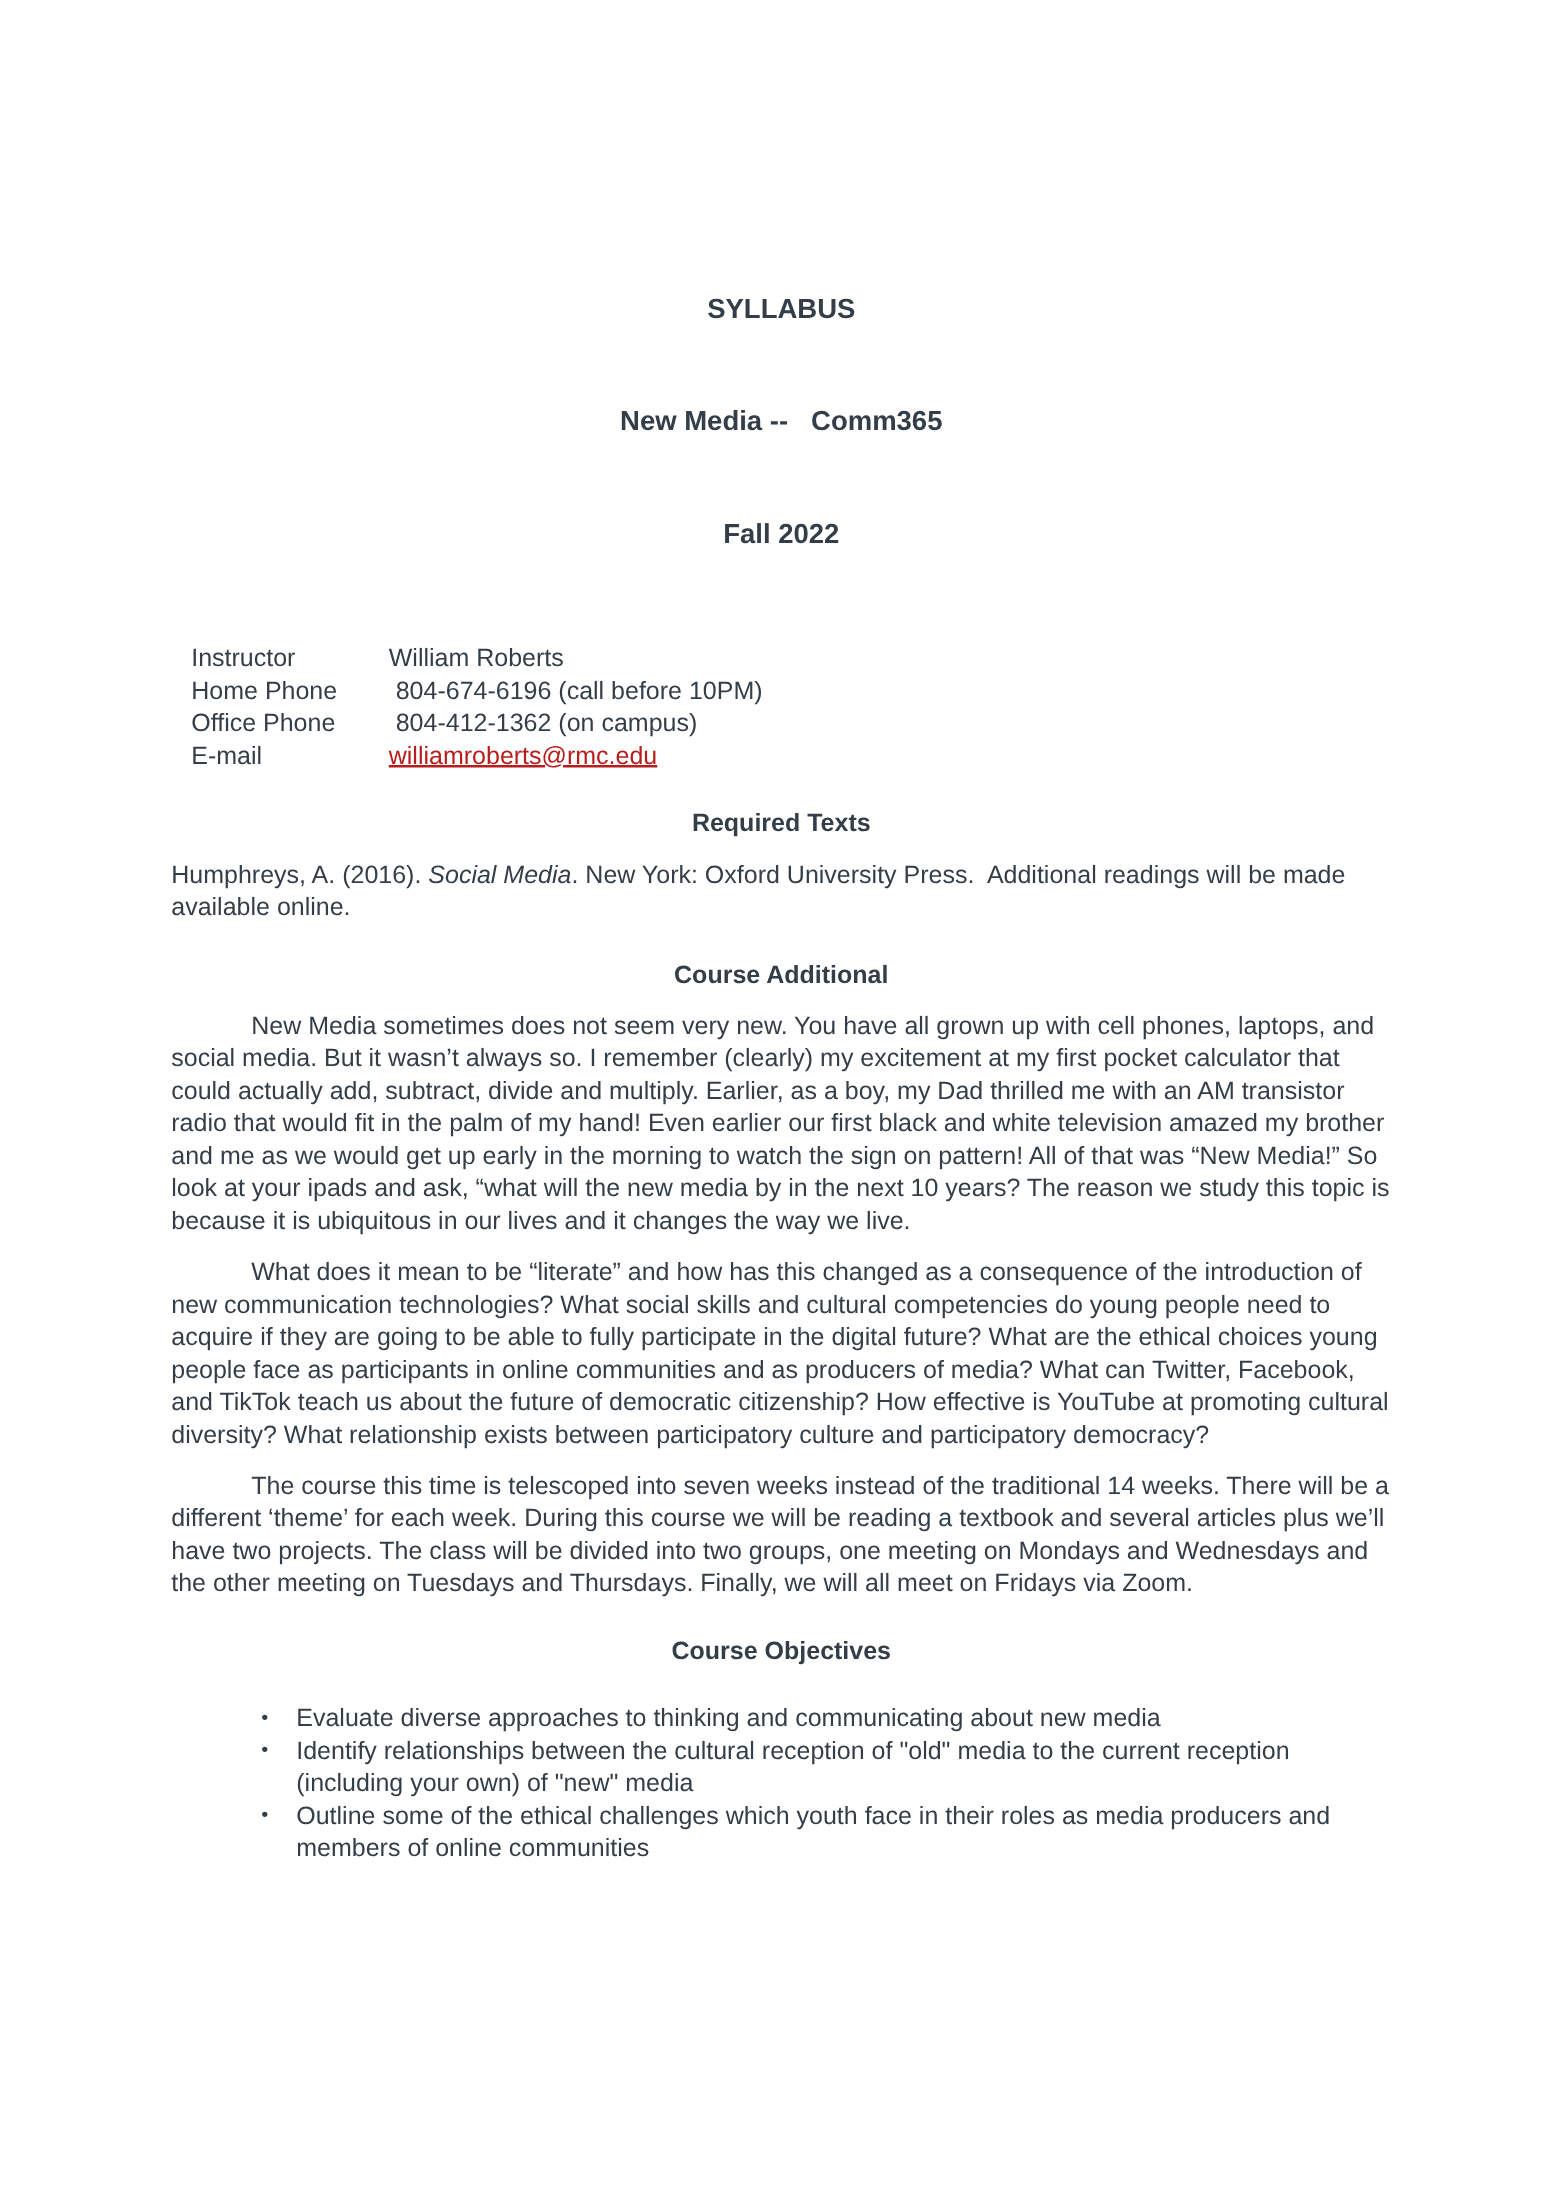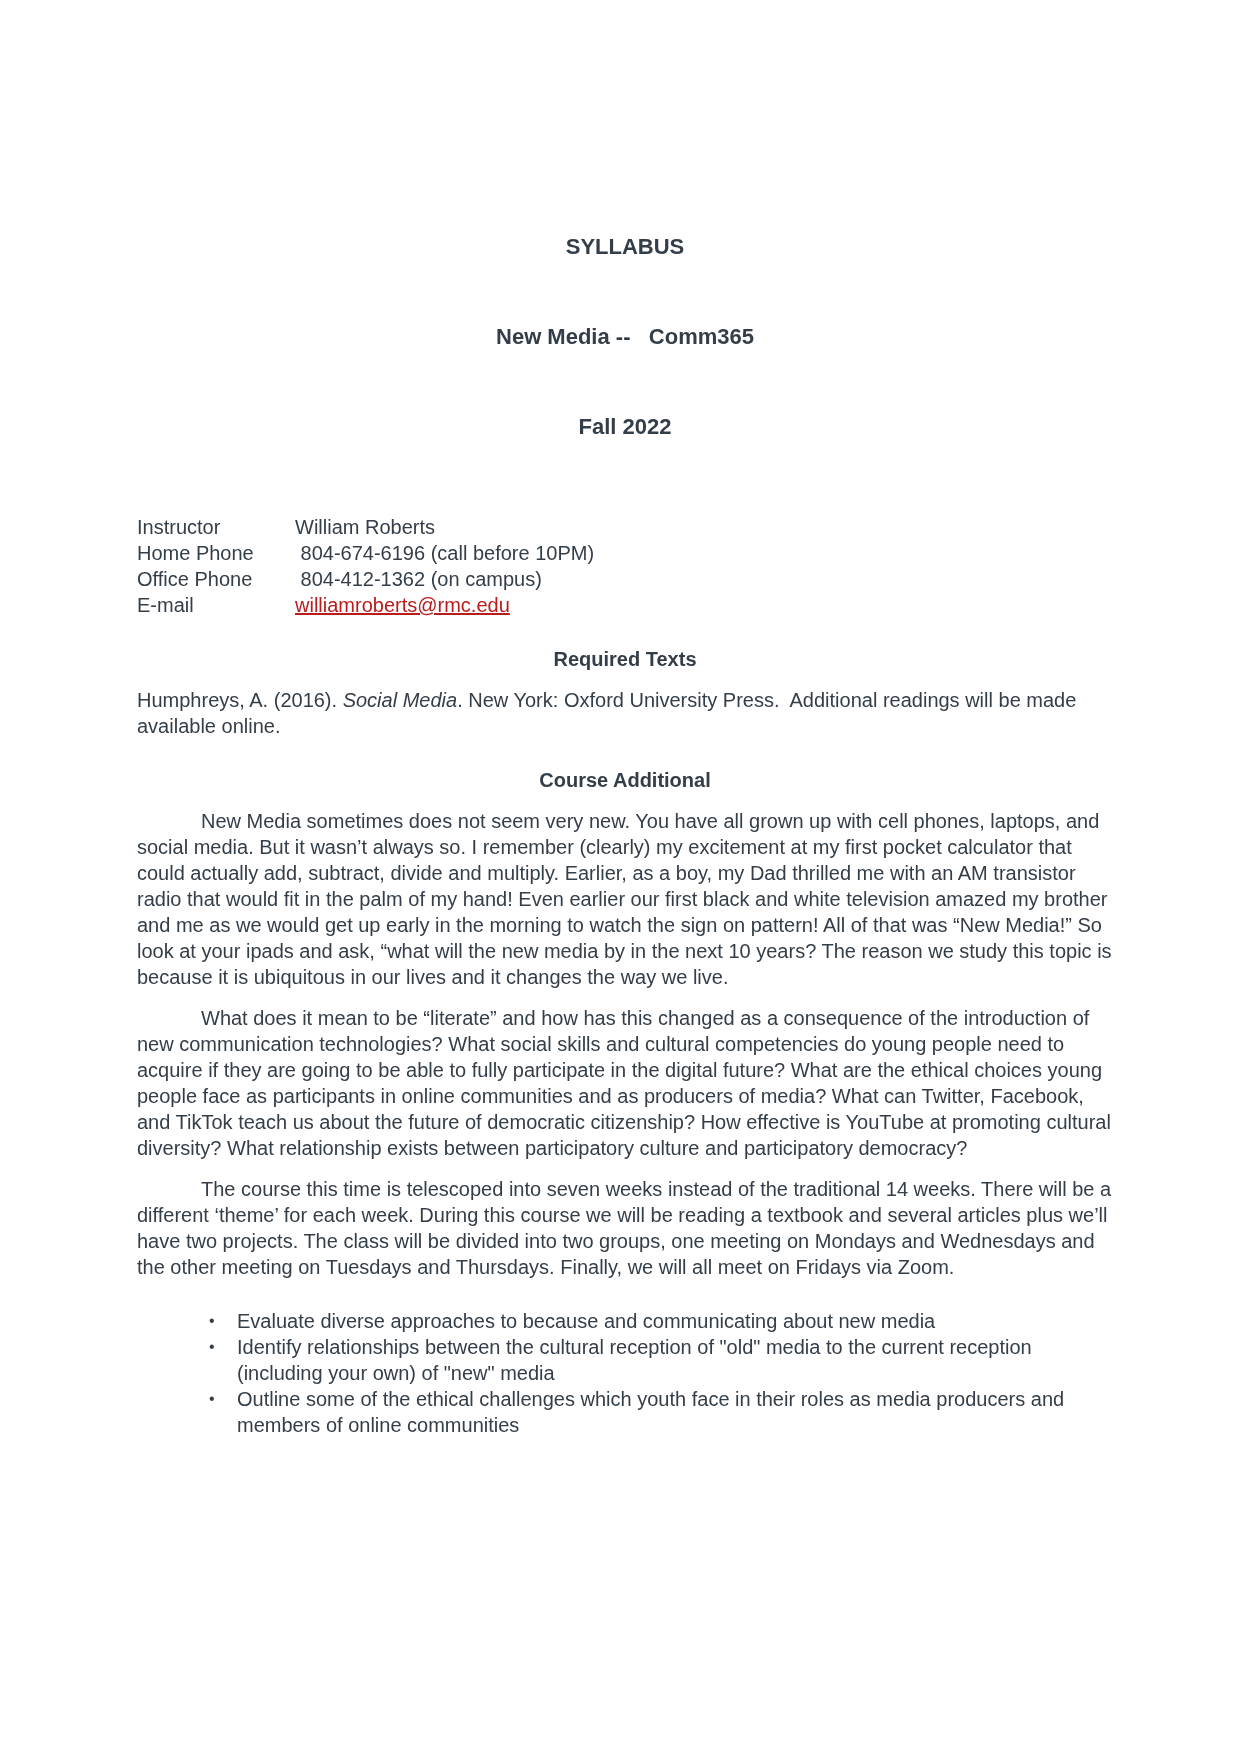--- a/index.html
+++ b/index.html
@@ -22,20 +22,21 @@
     font-weight: bold;
     font-size: 22px;
     line-height: 30px;
     white-space: pre-wrap;
   }
   .info-block { margin-top: 12px; }
   .info-row {
     display: flex;
     font-size: 20px;
     line-height: 26px;
+    margin-left: 16px;
   }
   .info-label { width: 158px; flex: 0 0 158px; }
   .info-value { white-space: pre-wrap; }
   .info-value a {
     color: #b91c1c;
     text-decoration: underline;
   }
   .section-heading {
     text-align: center;
     font-weight: bold;
@@ -103,20 +104,21 @@
   <h2 class="section-heading">Required Texts</h2>
 
   <p class="body-text"><span>Humphreys, A. (2016). </span><span class="italic">Social Media</span><span>. New York: Oxford University Press.  Additional readings will be made available online.</span></p>
 
   <h2 class="section-heading">Course Additional</h2>
 
   <p class="body-text indented">New Media sometimes does not seem very new. You have all grown up with cell phones, laptops, and social media. But it wasn’t always so. I remember (clearly) my excitement at my first pocket calculator that could actually add, subtract, divide and multiply. Earlier, as a boy, my Dad thrilled me with an AM transistor radio that would fit in the palm of my hand! Even earlier our first black and white television amazed my brother and me as we would get up early in the morning to watch the sign on pattern! All of that was “New Media!” So look at your ipads and ask, “what will the new media by in the next 10 years? The reason we study this topic is because it is ubiquitous in our lives and it changes the way we live.</p>
   <p class="body-text indented">What does it mean to be “literate” and how has this changed as a consequence of the introduction of new communication technologies? What social skills and cultural competencies do young people need to acquire if they are going to be able to fully participate in the digital future? What are the ethical choices young people face as participants in online communities and as producers of media? What can Twitter, Facebook, and TikTok teach us about the future of democratic citizenship? How effective is YouTube at promoting cultural diversity? What relationship exists between participatory culture and participatory democracy?</p>
   <p class="body-text indented">The course this time is telescoped into seven weeks instead of the traditional 14 weeks. There will be a different ‘theme’ for each week. During this course we will be reading a textbook and several articles plus we’ll have two projects. The class will be divided into two groups, one meeting on Mondays and Wednesdays and the other meeting on Tuesdays and Thursdays. Finally, we will all meet on Fridays via Zoom.</p>
 
+  <h2 class="section-heading">Course Objectives</h2>
 
   <ul class="objectives-list">
-    <li><span class="bullet-glyph">•</span><span>Evaluate diverse approaches to because and communicating about new media</span></li>
+    <li><span class="bullet-glyph">•</span><span>Evaluate diverse approaches to thinking and communicating about new media</span></li>
     <li><span class="bullet-glyph">•</span><span>Identify relationships between the cultural reception of "old" media to the current reception (including your own) of "new" media</span></li>
     <li><span class="bullet-glyph">•</span><span>Outline some of the ethical challenges which youth face in their roles as media producers and members of online communities</span></li>
   </ul>
 
 </div>
 
 </body></html>

